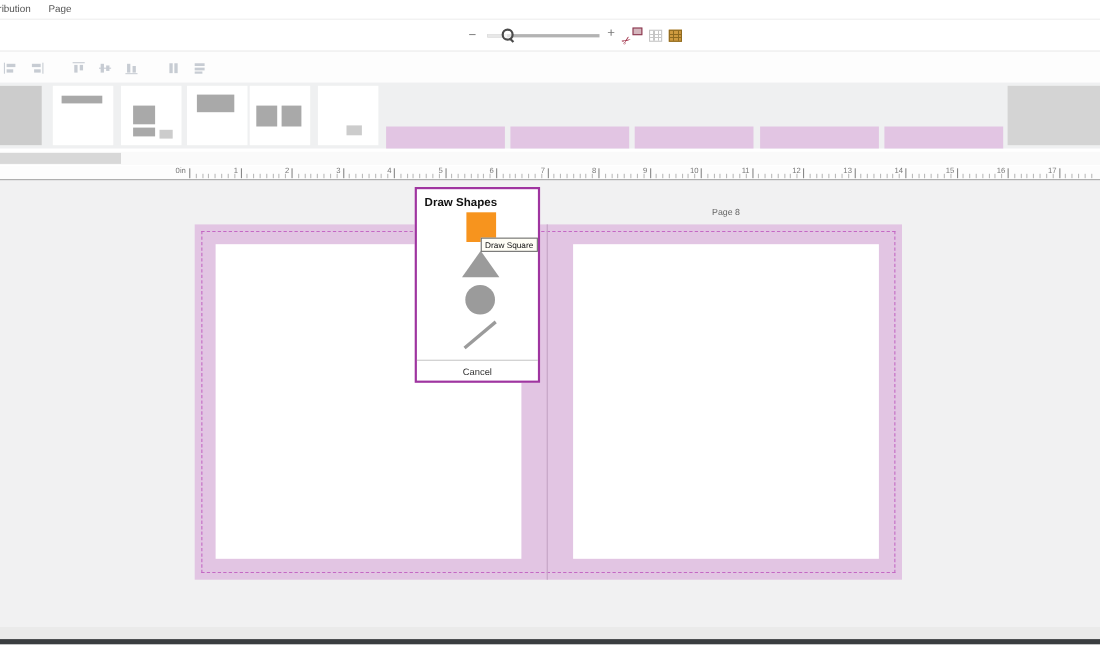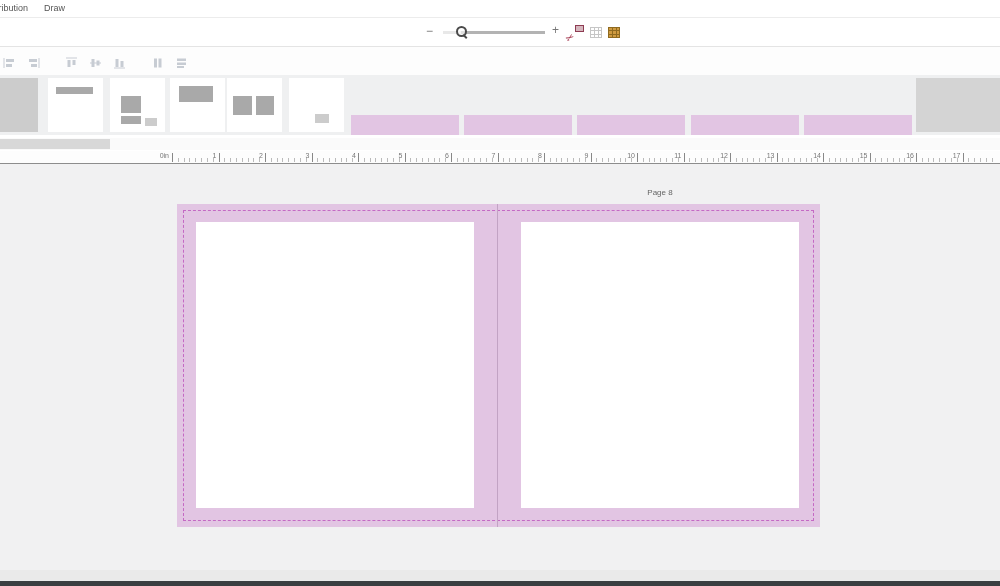--- a/index.html
+++ b/index.html
@@ -105,21 +105,21 @@
   .filmstrip{position:absolute;left:0;top:570px;width:1000px;height:11px;background:#eaeaea;}
   .darkbar{position:absolute;left:0;top:581px;width:1000px;height:5px;background:var(--dark_bar);}
 </style>
 </head>
 <body>
 
 <div class="app">
 
   <div class="menubar">
     <span class="menu-item cut">tribution</span>
-    <span class="menu-item help">Draw</span>
+    <span class="menu-item help">Page</span>
   </div>
 
   <div class="zoombar">
     <span class="zb-minus">−</span>
     <div class="zb-track">
       <span class="zb-fill"></span>
       <span class="zb-handle">
         <span class="mag"></span>
       </span>
     </div>
@@ -363,18 +363,28 @@
   <div class="canvas">
     <span class="page-label" style="left:521px">Page 8</span>
 
     <div class="spread">
       <div class="spread-dash"></div>
       <div class="page left"></div>
       <div class="page right"></div>
       <div class="seam"></div>
     </div>
 
+    <div class="dialog">
+      <div class="dlg-title">Draw Shapes</div>
+      <div class="shape square"></div>
+      <div class="tooltip">Draw Square</div>
+      <div class="shape triangle"></div>
+      <div class="shape circle"></div>
+      <div class="shape line"></div>
+      <div class="dlg-sep"></div>
+      <div class="dlg-cancel">Cancel</div>
+    </div>
   </div>
 
   <div class="filmstrip"></div>
   <div class="darkbar"></div>
 
 </div>
 
 </body></html>

